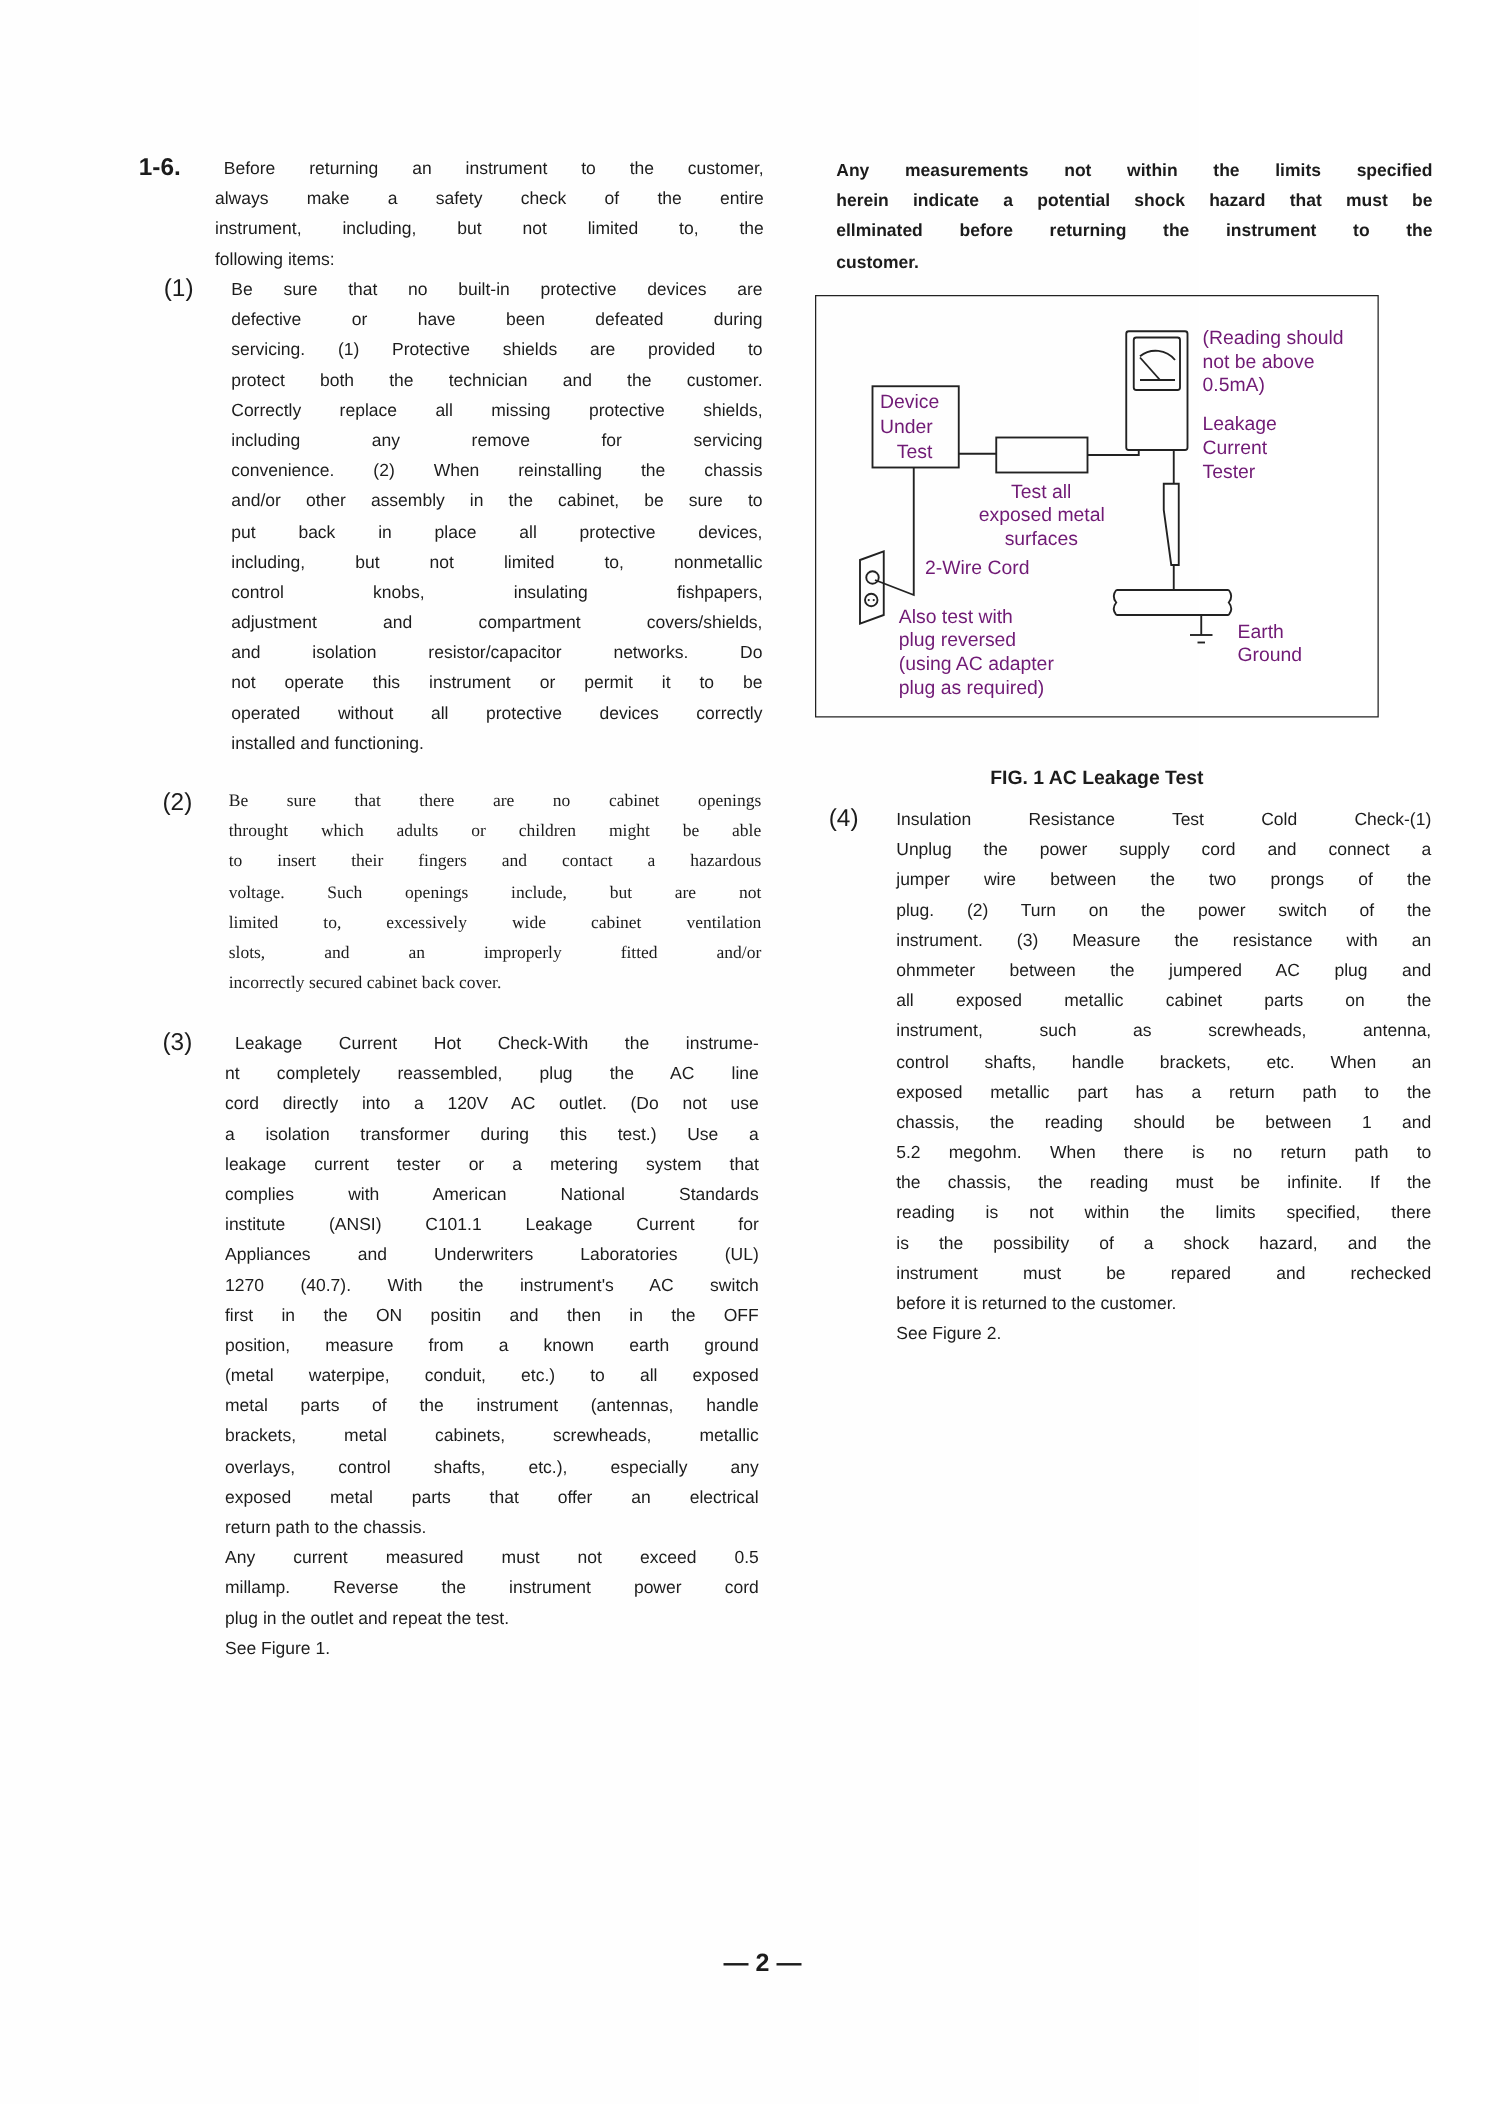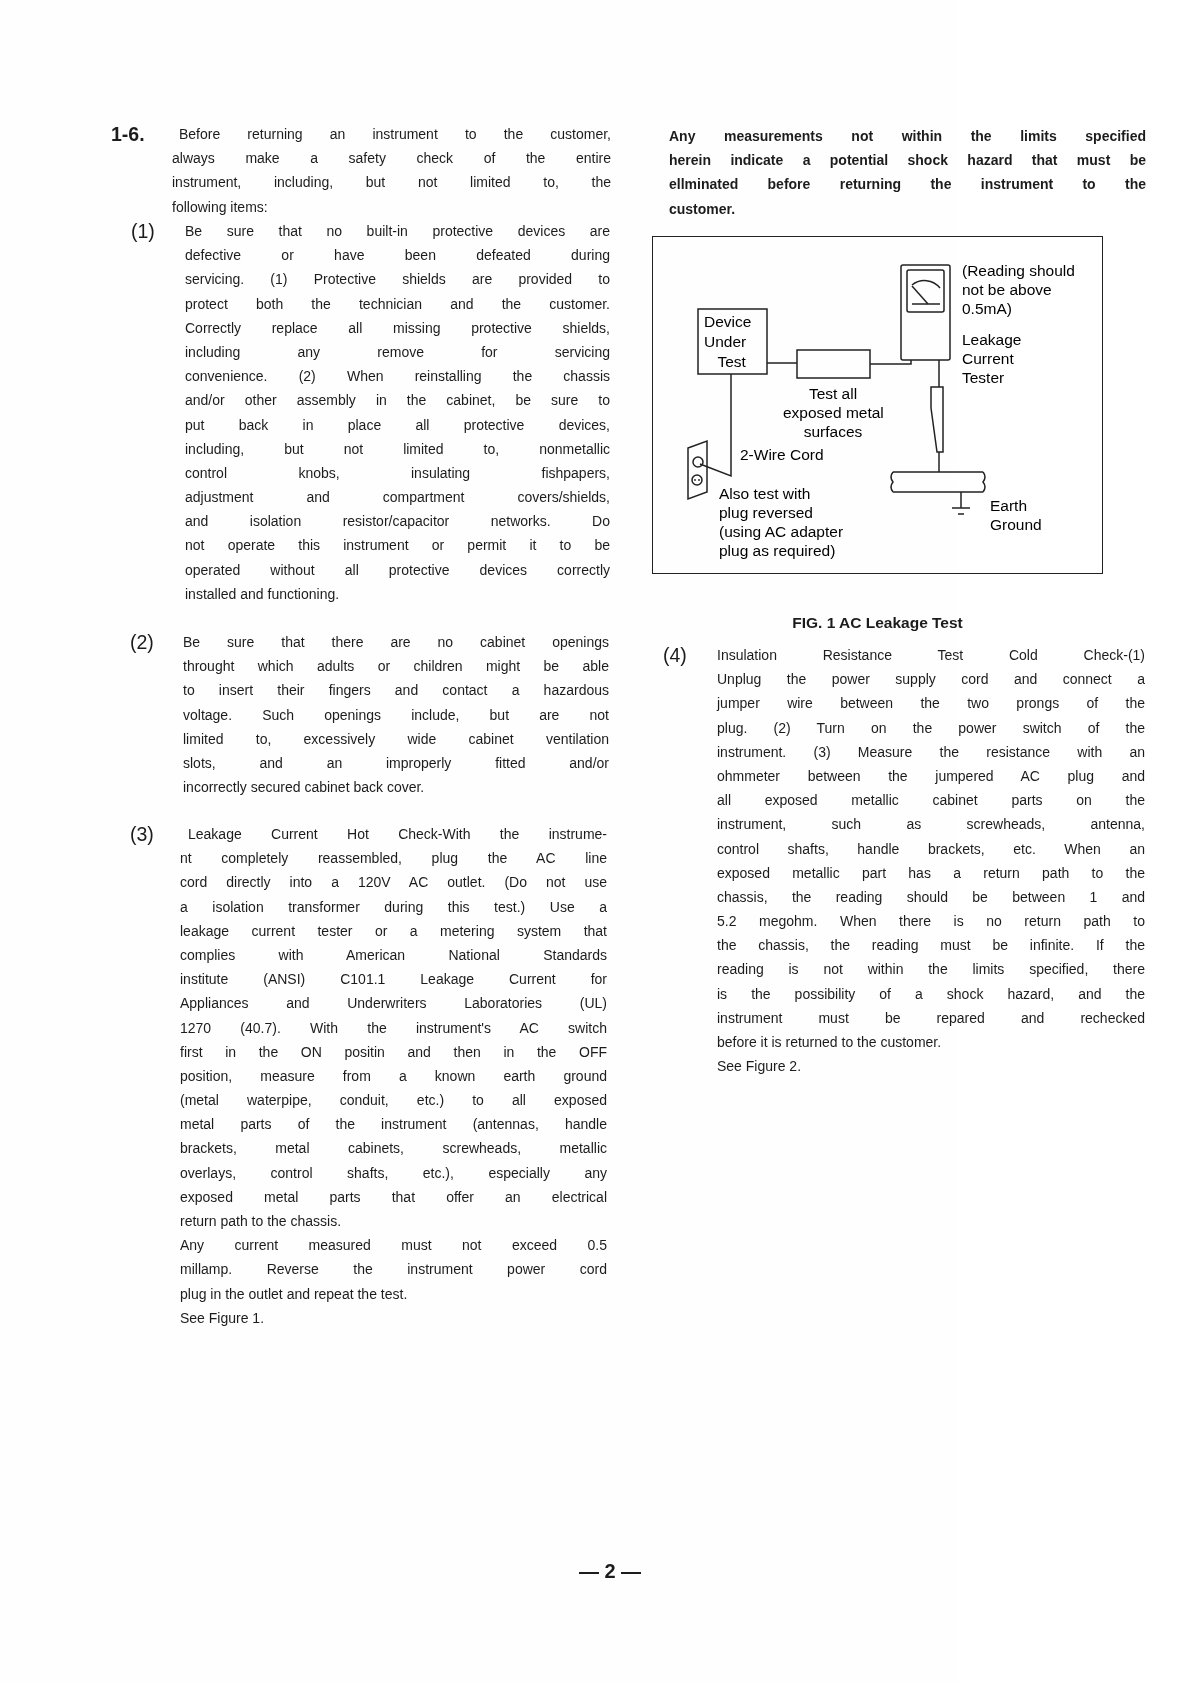--- a/index.html
+++ b/index.html
@@ -5,21 +5,21 @@
   html, body { margin: 0; padding: 0; background: #ffffff; }
   body { width: 1191px; height: 1683px; position: relative; overflow: hidden;
          font-family: "Liberation Sans", sans-serif; color: #1c1c1c; }
   .page { position: absolute; left: 0; top: 0; width: 959px; height: 1683px; background: #fefefe; }
   .para { position: absolute; font-size: 14px; line-height: 24.2px; text-align: justify; text-align-last: left; margin-left: 24px; }
   .para .line { display: block; white-space: nowrap; text-align: justify; text-align-last: justify; height: 24.2px; }
   .para .line.last { text-align-last: left; }
   .lbl { position: absolute; font-size: 19.5px; line-height: 24.2px; }
   .bold { font-weight: bold; }
   .fig-box { position: absolute; left: 652px; top: 236px; width: 451px; height: 338px; border: 1.5px solid #222; box-sizing: border-box; }
-  .fig-text { position: absolute; font-size: 15.5px; line-height: 19px; color: #000000; white-space: nowrap; }
+  .fig-text { position: absolute; font-size: 15.5px; line-height: 19px; color: #701a75; white-space: nowrap; }
   .caption { position: absolute; left: 652px; top: 598px; width: 451px; text-align: center; font-size: 15.5px; font-weight: bold; margin-top: 16px; }
   .page-num { position: absolute; left: 560px; top: 1560px; width: 100px; text-align: center; font-size: 20px; font-weight: bold; }
   svg.fig { position: absolute; left: 0; top: 0; }
 </style>
 </head>
 <body>
 
 <div class="page">
 
   <div class="lbl bold" style="left:111px; top:122px;">1-6.</div>
@@ -44,21 +44,21 @@
     <span class="line">including, but not limited to, nonmetallic</span>
     <span class="line">control knobs, insulating fishpapers,</span>
     <span class="line">adjustment and compartment covers/shields,</span>
     <span class="line">and isolation resistor/capacitor networks. Do</span>
     <span class="line">not operate this instrument or permit it to be</span>
     <span class="line">operated without all protective devices correctly</span>
     <span class="line last">installed and functioning.</span>
   </div>
 
   <div class="lbl" style="left:130px; top:630px;">(2)</div>
-  <div class="para" style="left:159px; top:630px; width:426px;">
+  <div class="para" style="left:159px; top:630px; width:426px;font-family:Liberation Serif, serif;">
     <span class="line">Be sure that there are no cabinet openings</span>
     <span class="line">throught which adults or children might be able</span>
     <span class="line">to insert their fingers and contact a hazardous</span>
     <span class="line">voltage. Such openings include, but are not</span>
     <span class="line">limited to, excessively wide cabinet ventilation</span>
     <span class="line">slots, and an improperly fitted and/or</span>
     <span class="line last">incorrectly secured cabinet back cover.</span>
   </div>
 
   <div class="lbl" style="left:130px; top:822px;">(3)</div>

